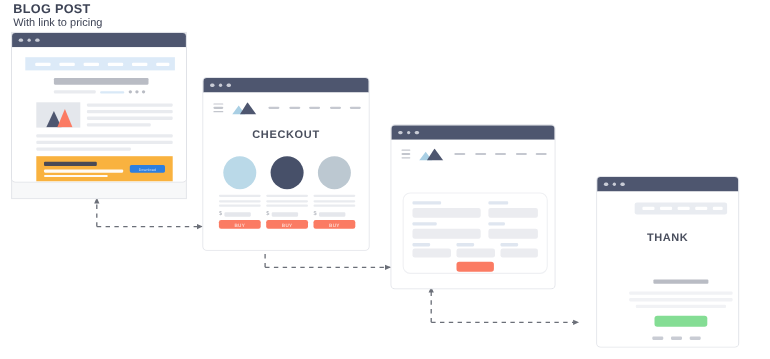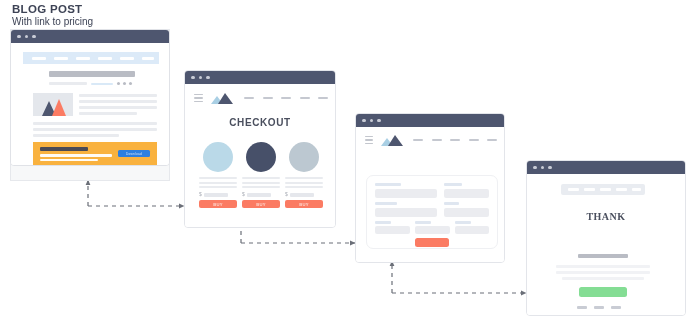--- a/index.html
+++ b/index.html
@@ -293,21 +293,21 @@
         <span class="lbl" style="left:48px;top:45px;width:16px;"></span>
         <span class="fld" style="left:48px;top:50px;width:35px;height:8px;"></span>
         <span class="lbl" style="left:88px;top:45px;width:16px;"></span>
         <span class="fld" style="left:88px;top:50px;width:34px;height:8px;"></span>
 
         <span class="submit" style="left:48px;top:62px;width:34px;height:9px;"></span>
       </div>
     </div>
   </div>
 
-  <div class="win" style="left:526px;top:160px;width:160px;height:156px;font-family:Liberation Serif, serif;">
+  <div class="win" style="left:542px;top:160px;width:130px;height:156px;">
     <div class="titlebar">
       <span class="dot"></span>
       <span class="dot"></span>
       <span class="dot"></span>
     </div>
     <div class="page">
 
       <div class="tybar" style="left:34px;top:10px;width:84px;height:11px;">
         <span class="seg" style="left:7px;top:4px;width:11px;"></span>
         <span class="seg" style="left:23px;top:4px;width:11px;"></span>

